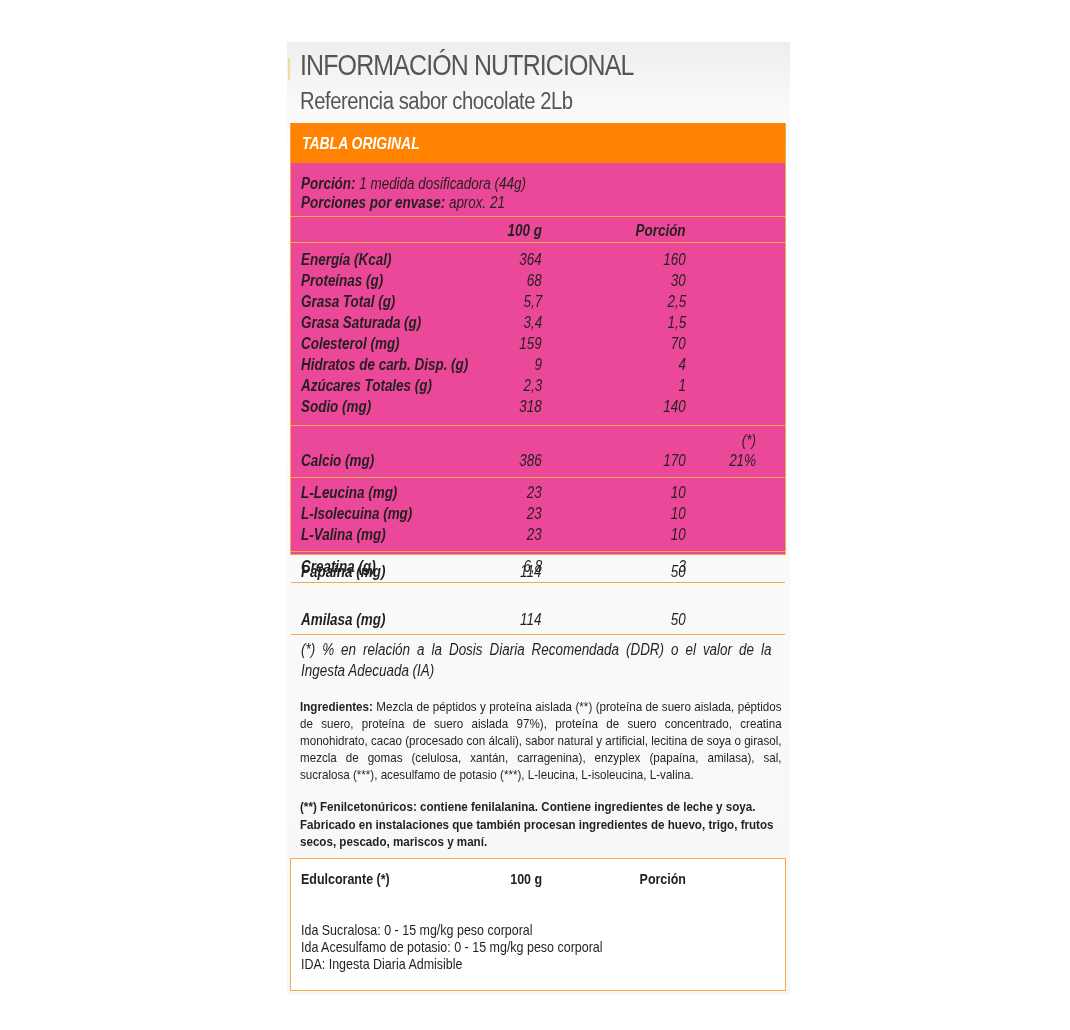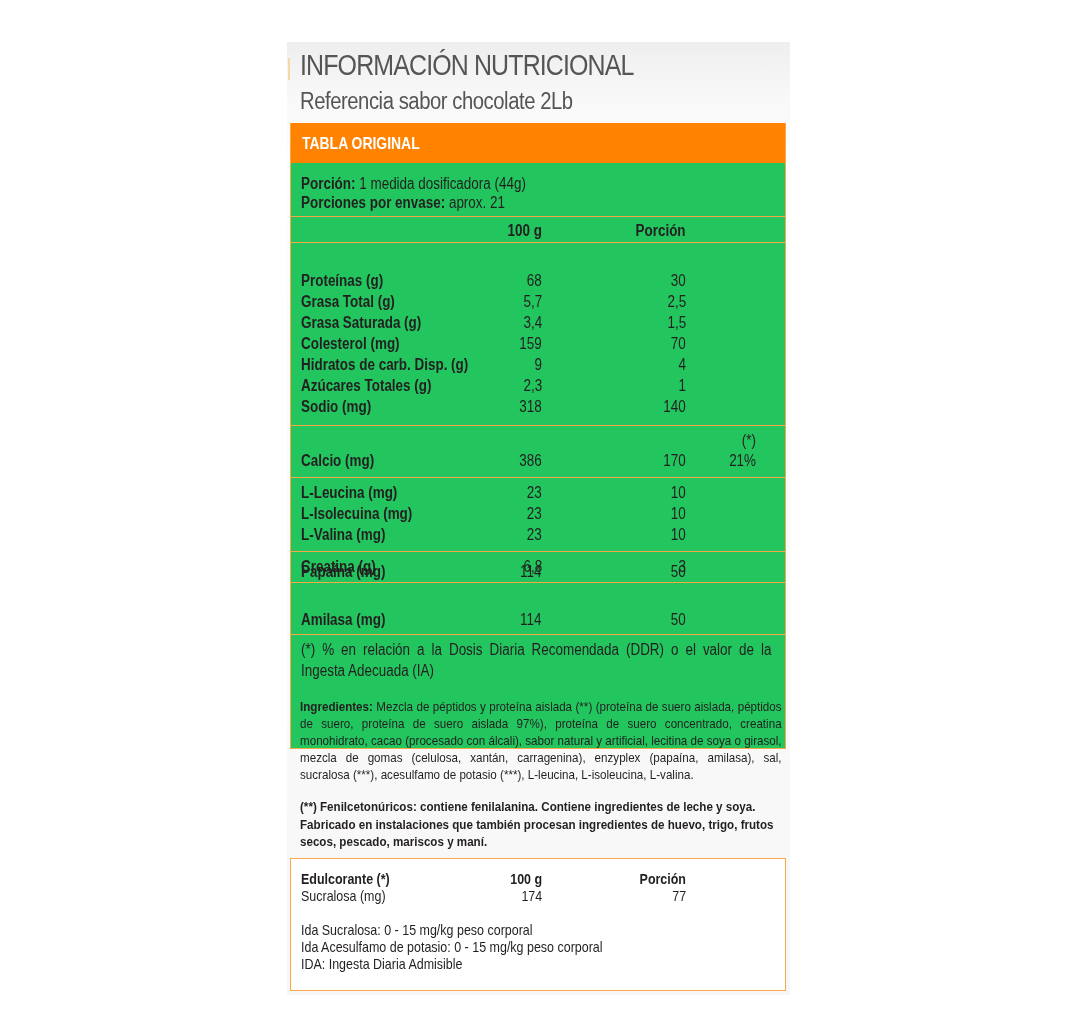--- a/index.html
+++ b/index.html
@@ -7,22 +7,22 @@
            font-family: "Liberation Sans", sans-serif; color: #231f20; }
 
     .panel { position: absolute; left: 287px; top: 42px; width: 503px; height: 953px;
              background: linear-gradient(to bottom, #eeeeee 0px, #f9f9f9 60px, #fcfcfc 120px, #f7f7f7 100%); }
     .title-accent { position: absolute; left: 288px; top: 58px; width: 2px; height: 22px; background: #f3d9a6; }
     .title { position: absolute; left: 300px; top: 49px; font-size: 29px; color: #555555;
              letter-spacing: -1px; transform: scaleX(0.86); transform-origin: left top; white-space: nowrap; }
     .subtitle { position: absolute; left: 300px; top: 88px; font-size: 23px; color: #555555;
                 letter-spacing: -0.5px; transform: scaleX(0.88); transform-origin: left top; white-space: nowrap; }
 
-    .table { position: absolute; left: 290px; top: 123px; width: 496px; height: 626px;
-             border: 1.5px solid #f7a94a; border-top: none; background: #22c55e; box-sizing: border-box; }
+    .table { position: absolute; left: 290px; top: 123px; width: 496px; height: 432px;
+             border: 1.5px solid #f7a94a; border-top: none; background: #ec4899; box-sizing: border-box; font-style: italic; }
     .table-header { position: absolute; left: 0; top: 0; width: 100%; height: 40px; background: #ff8300; }
     .table-header span { position: absolute; left: 11px; top: 11px; color: #ffffff; font-weight: bold;
                          font-size: 17px; transform: scaleX(0.82); transform-origin: left top; white-space: nowrap; }
 
     .hline { position: absolute; left: 0; width: 100%; height: 0; border-top: 1.5px solid #f7a94a; }
 
     .cond { transform: scaleX(0.84); transform-origin: left top; white-space: nowrap; }
     .txt { position: absolute; font-size: 16px; line-height: 21px; }
     .b { font-weight: bold; }
     .row { position: absolute; left: 0; width: 100%; height: 21px; font-size: 16px; line-height: 21px; }
@@ -67,20 +67,25 @@
 
   <div class="hline" style="top:93px;"></div>
 
   <div class="row b" style="top:97px;">
     <span class="v100">100 g</span>
     <span class="vpor">Porción</span>
   </div>
 
   <div class="hline" style="top:119px;"></div>
 
+  <div class="row" style="top:126px;">
+    <span class="name">Energía (Kcal)</span>
+    <span class="v100">364</span>
+    <span class="vpor">160</span>
+  </div>
   <div class="row" style="top:147px;">
     <span class="name">Proteínas (g)</span>
     <span class="v100">68</span>
     <span class="vpor">30</span>
   </div>
   <div class="row" style="top:168px;">
     <span class="name">Grasa Total (g)</span>
     <span class="v100">5,7</span>
     <span class="vpor">2,5</span>
   </div>
@@ -172,25 +177,20 @@
 </div>
 
 <div class="allergens">(**) Fenilcetonúricos: contiene fenilalanina. Contiene ingredientes de leche y soya. Fabricado en instalaciones que también procesan ingredientes de huevo, trigo, frutos secos, pescado, mariscos y maní.</div>
 
 <div class="sweet">
   <div class="srow b" style="top:12px;">
     <span class="name">Edulcorante (*)</span>
     <span class="v100">100 g</span>
     <span class="vpor">Porción</span>
   </div>
-  <div class="srow" style="top:29px;">
-    <span class="name">Sucralosa (mg)</span>
-    <span class="v100">174</span>
-    <span class="vpor">77</span>
-  </div>
   <div class="srow" style="top:63px;">
     <span class="name">Ida Sucralosa: 0 - 15 mg/kg peso corporal</span>
   </div>
   <div class="srow" style="top:80px;">
     <span class="name">Ida Acesulfamo de potasio: 0 - 15 mg/kg peso corporal</span>
   </div>
   <div class="srow" style="top:97px;">
     <span class="name">IDA: Ingesta Diaria Admisible</span>
   </div>
 </div>

